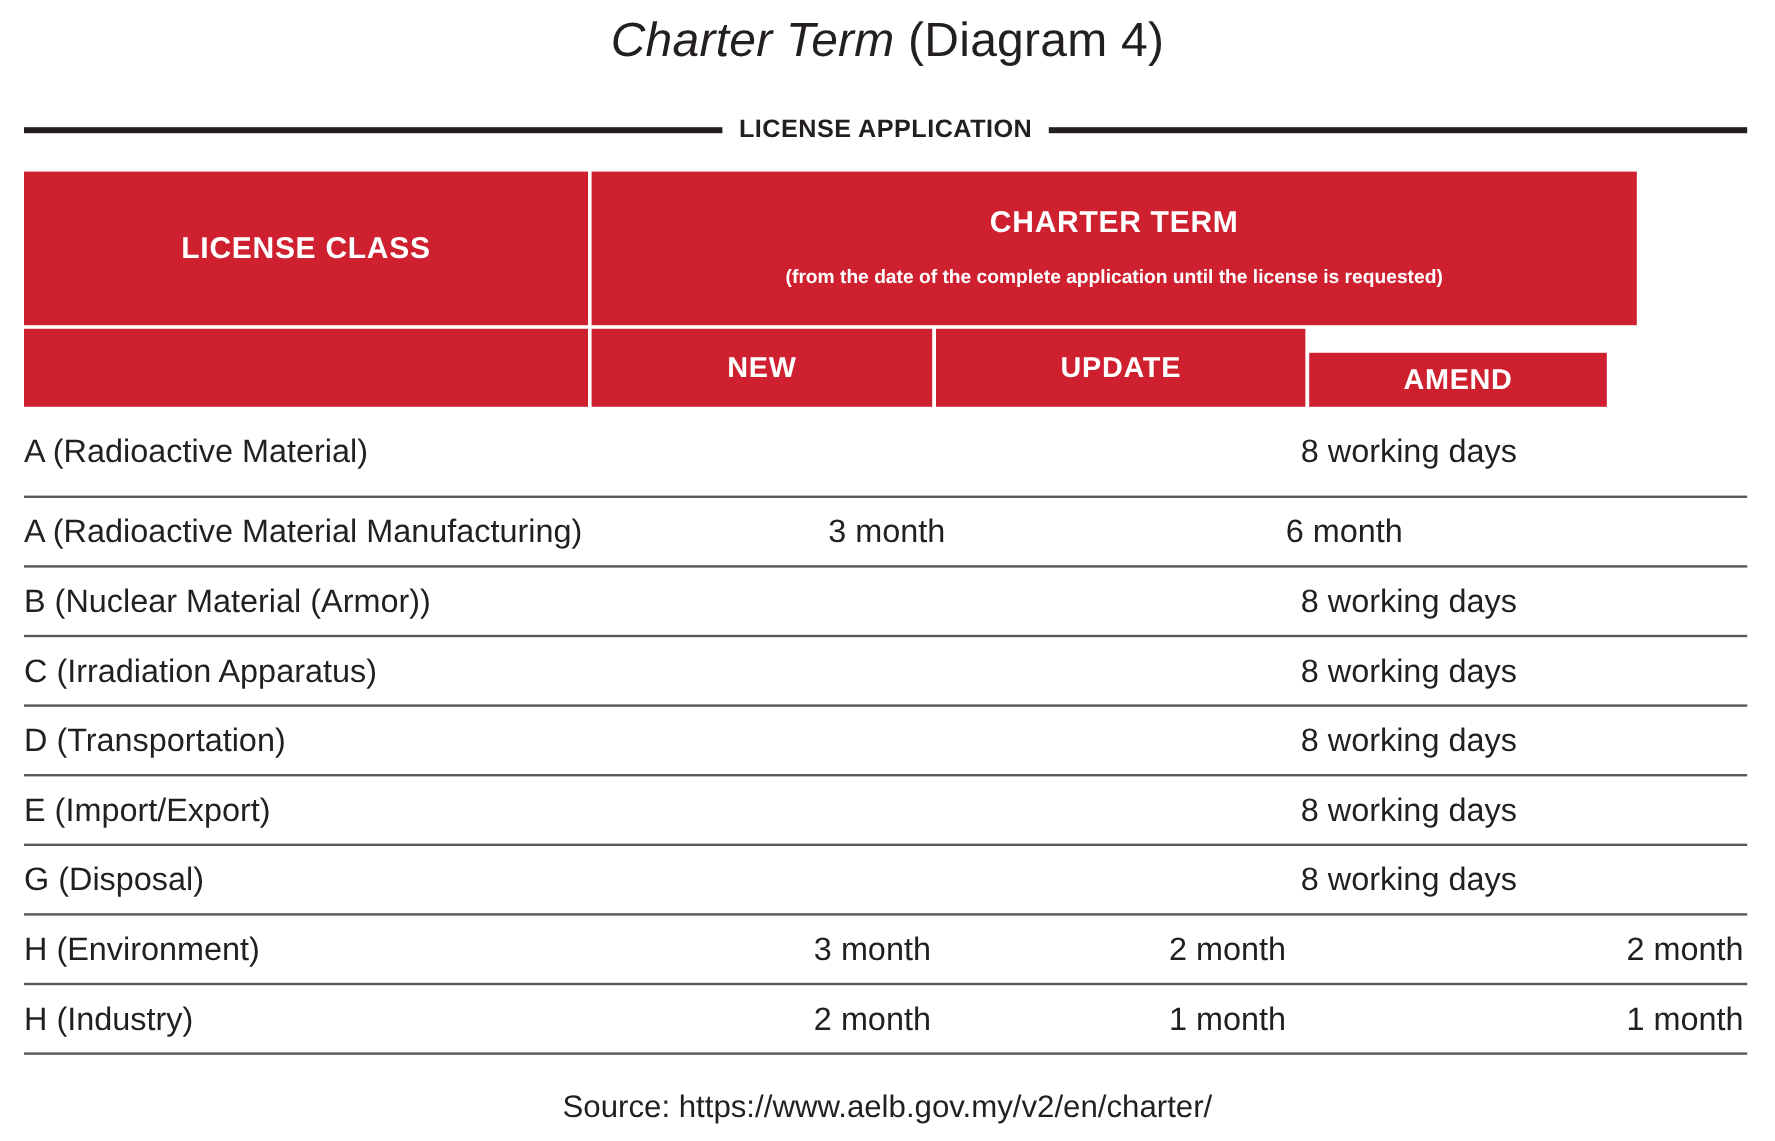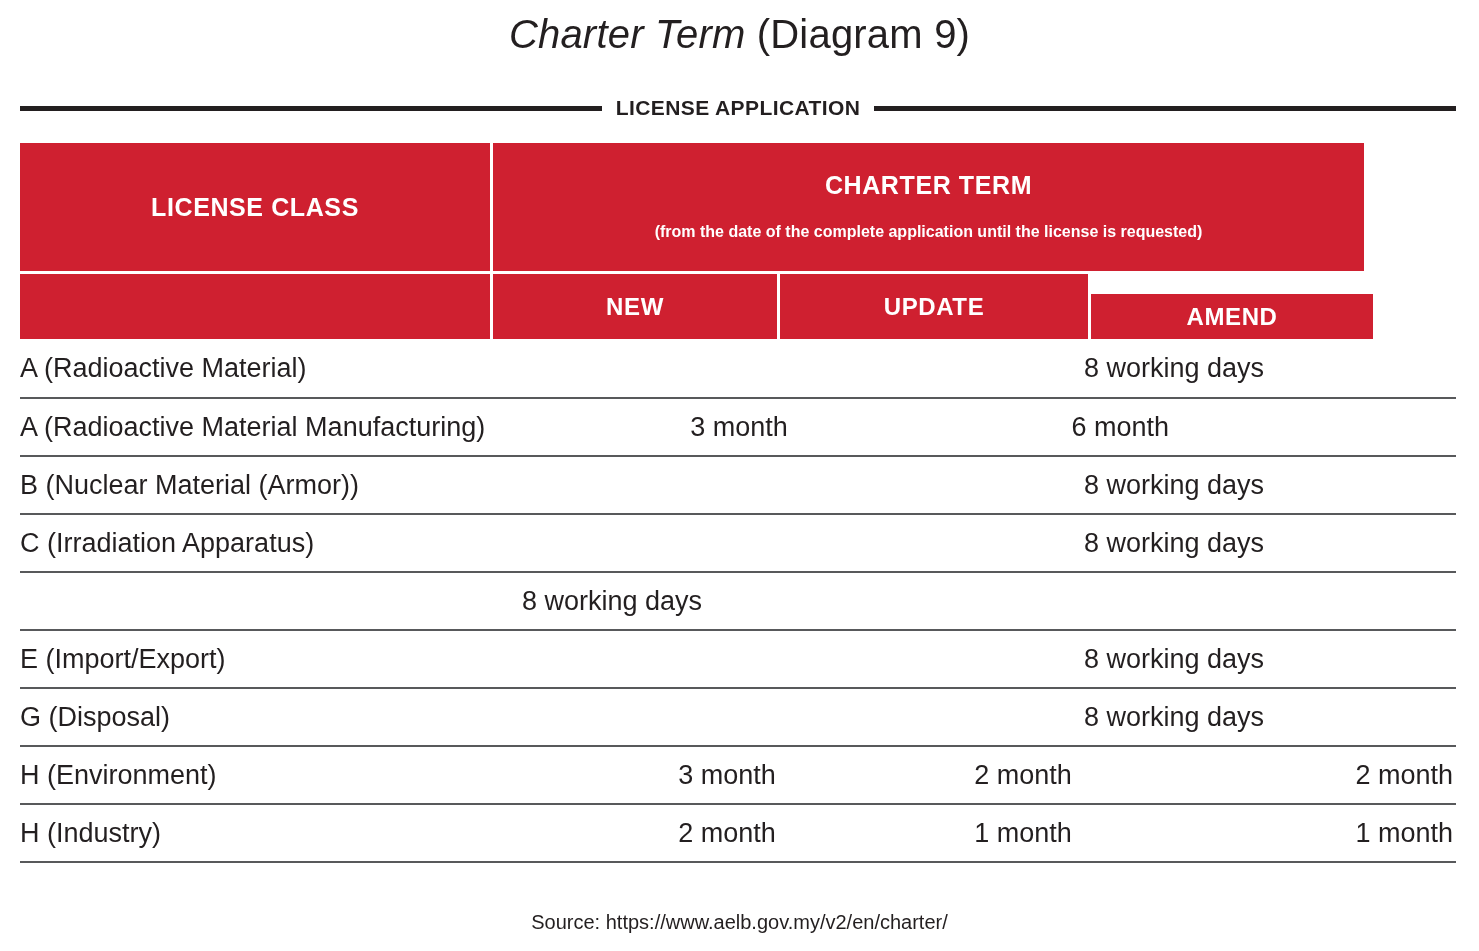--- a/index.html
+++ b/index.html
@@ -95,21 +95,21 @@
     text-align: center;
     box-sizing: border-box;
   }
   .hcell.blank { background: #cf2030; }
 
   .col-class  { width: 470px; align-items: center; }
   .gap        { width: 3px; background: #ffffff; flex: 0 0 3px; }
   .col-term   { width: 871px; }
   .col-new    { width: 284px; }
   .col-update { width: 308px; }
-  .col-amend  { width: 282px; margin-top: 20px; }
+  .col-amend  { width: 248px; margin-top: 20px; }
 
   .hcell .h-main {
     font-size: 25px;
     font-weight: 700;
     letter-spacing: 0.6px;
     line-height: 30px;
   }
   .hcell .h-sub {
     font-size: 16px;
     font-weight: 700;
@@ -131,21 +131,21 @@
   .brow {
     display: flex;
     width: 100%;
     height: 58px;
     align-items: center;
     border-bottom: 2px solid #58595b;
     box-sizing: border-box;
   }
   .brow:first-child {
     border-top: 0;
-    height: 60px;
+    height: 76px;
   }
   .bcell-class {
     width: 562px;
     flex: 0 0 562px;
     font-size: 27px;
     line-height: 32px;
     text-align: left;
     padding-left: 0px;
     box-sizing: border-box;
     white-space: nowrap;
@@ -173,31 +173,31 @@
     transform: translateX(155px);
   }
 
   
   .source-note {
     position: absolute;
     left: 0;
     top: 905px;
     width: 1479px;
     text-align: center;
-    font-size: 20px;
+    font-size: 26px;
     line-height: 34px;
     color: #231f20;
     white-space: nowrap;
   }
 </style>
 </head>
 <body>
 
 <div class="page-title">
-  <span class="title-italic">Charter Term</span><span class="title-plain"> (Diagram 9)</span>
+  <span class="title-italic">Charter Term</span><span class="title-plain"> (Diagram 4)</span>
 </div>
 
 <div class="section-rule">
   <span class="rule-line"></span>
   <span class="rule-label">LICENSE APPLICATION</span>
   <span class="rule-line"></span>
 </div>
 
 <div class="charter-table">
 
@@ -252,20 +252,21 @@
         </div>
       </div>
       <div class="brow">
         <div class="bcell-class">C (Irradiation Apparatus)</div>
         <div class="bcell-gap"></div>
         <div class="bcell-val bcell-span">
           <span class="span-inner">8 working days</span>
         </div>
       </div>
       <div class="brow">
+        <div class="bcell-class">D (Transportation)</div>
         <div class="bcell-gap"></div>
         <div class="bcell-val bcell-span">
           <span class="span-inner">8 working days</span>
         </div>
       </div>
       <div class="brow">
         <div class="bcell-class">E (Import/Export)</div>
         <div class="bcell-gap"></div>
         <div class="bcell-val bcell-span">
           <span class="span-inner">8 working days</span>

